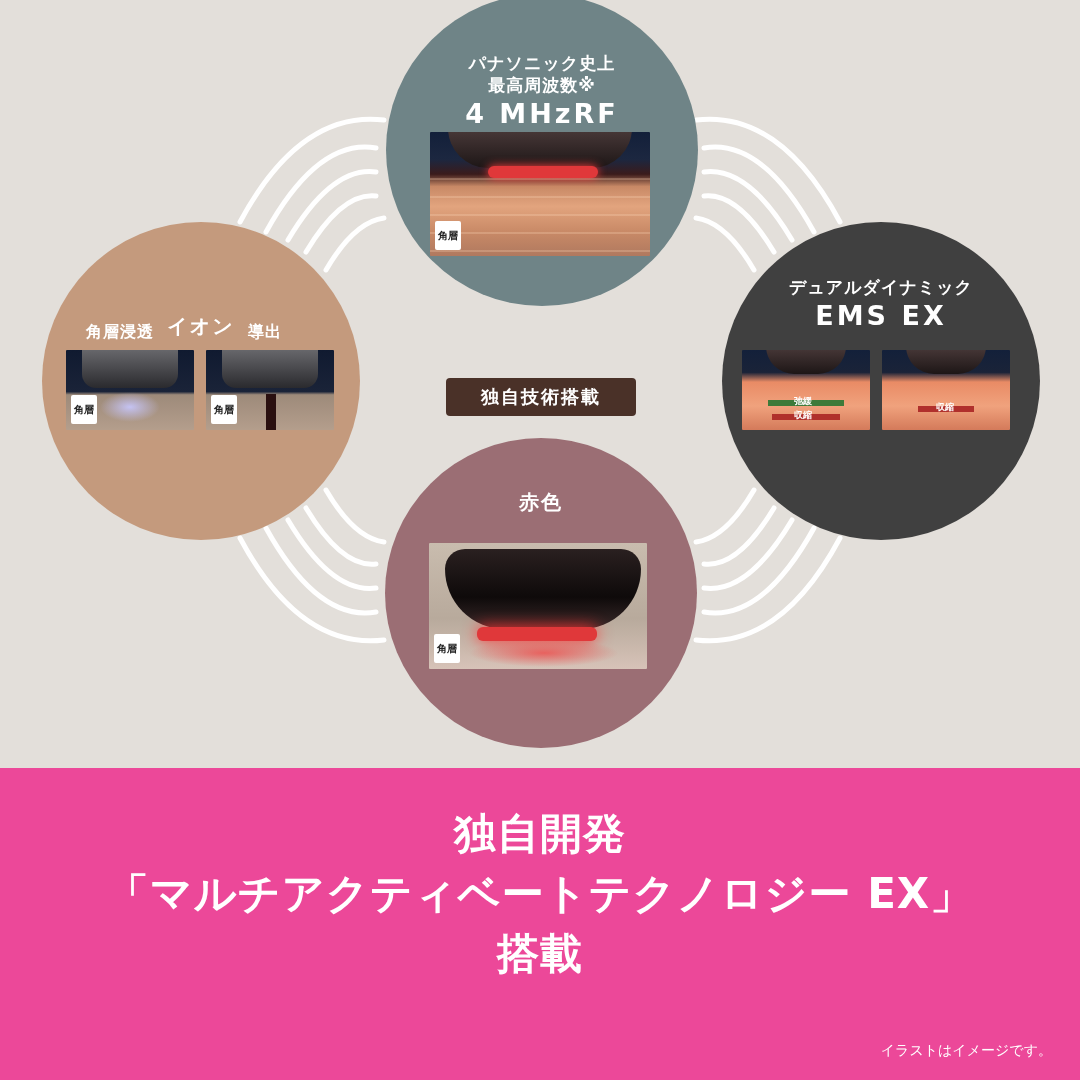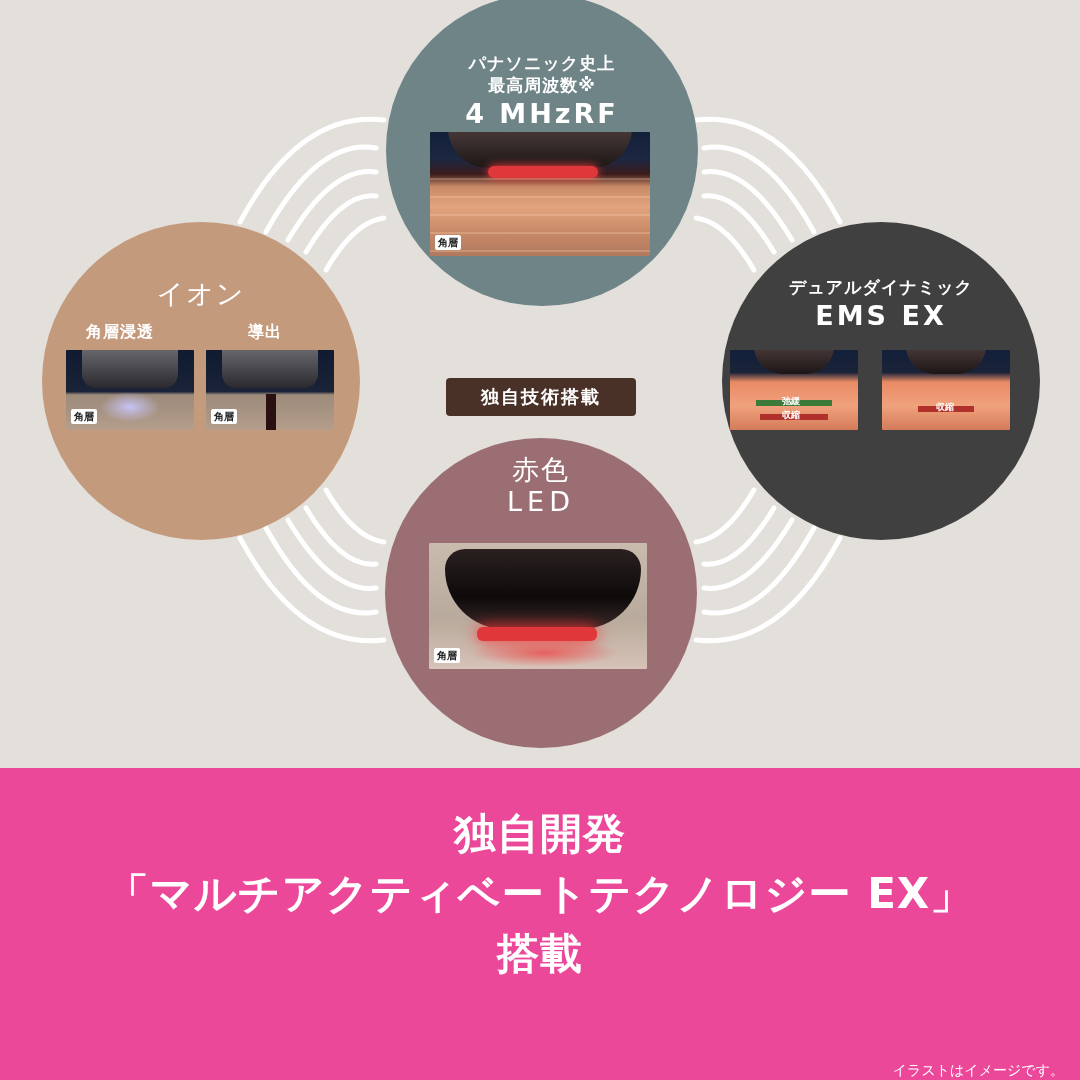--- a/index.html
+++ b/index.html
@@ -5,63 +5,63 @@
   html,body{margin:0;padding:0;}
   body{width:1080px;height:1080px;position:relative;overflow:hidden;background:#e3dfda;font-family:"DejaVu Sans","Liberation Sans",sans-serif;}
   .top-area{position:absolute;left:0;top:0;width:1080px;height:768px;background:#e3dfda;}
   .arcs{position:absolute;left:0;top:0;width:1080px;height:768px;}
   .circle{position:absolute;border-radius:50%;color:#fff;text-align:center;box-sizing:border-box;}
   .c-rf{left:386px;top:-6px;width:312px;height:312px;background:#6f8487;}
   .c-ion{left:42px;top:222px;width:318px;height:318px;background:#c49a7d;}
   .c-ems{left:722px;top:222px;width:318px;height:318px;background:#404040;}
   .c-led{left:385px;top:438px;width:312px;height:310px;background:#9b6e74;}
   .c-title-sm{font-size:17px;font-weight:bold;letter-spacing:1px;line-height:22px;}
-  .c-title-lg{font-size:27px;font-weight:normal;letter-spacing:2px;line-height:32px;}
+  .c-title-lg{font-size:20px;font-weight:bold;letter-spacing:2px;line-height:32px;margin-top:32px;}
   .c-title-xl{font-size:27px;font-weight:bold;letter-spacing:3px;line-height:36px;}
   .panel{position:absolute;overflow:hidden;border-radius:1px;}
-  .tag{position:absolute;left:5px;bottom:6px;background:#fff;color:#222;font-size:10px;font-weight:bold;padding:1px 3px;border-radius:2px;line-height:13px;}
+  .tag{position:absolute;left:5px;bottom:6px;background:#fff;color:#222;font-size:10px;font-weight:bold;padding:8px 3px;border-radius:2px;line-height:13px;}
   
   .p-rf{left:44px;top:138px;width:220px;height:124px;background:linear-gradient(180deg,#13203a 0%,#1c2740 22%,#3a1b1b 34%,#c88966 44%,#e2a47e 60%,#c98a67 80%,#b0795f 100%);}
   .p-rf .device{position:absolute;left:18px;top:-4px;width:184px;height:40px;background:linear-gradient(180deg,#4a3a3a,#1d1616);border-radius:0 0 40px 40px;}
   .p-rf .leds{position:absolute;left:58px;top:34px;width:110px;height:12px;background:#e0383a;border-radius:6px;box-shadow:0 0 10px #ff4040;}
   .p-rf .waves{position:absolute;left:0;top:46px;width:220px;height:78px;background:repeating-linear-gradient(180deg,rgba(255,220,190,.25) 0 2px,transparent 2px 18px);}
   
   .p-ion{top:128px;width:128px;height:80px;background:linear-gradient(180deg,#101a30 0%,#1a2338 52%,#9d8a7a 56%,#b49e8c 100%);}
   .p-ion .device{position:absolute;left:16px;top:-2px;width:96px;height:40px;background:linear-gradient(180deg,#6a6a6e,#2a2a2e);border-radius:0 0 14px 14px;}
   .p-ion1{left:24px;}
   .p-ion2{left:164px;}
   .p-ion1 .glow{position:absolute;left:34px;top:42px;width:60px;height:30px;background:radial-gradient(ellipse at center,rgba(200,200,255,.9),rgba(160,140,220,0) 70%);}
   .p-ion2 .stream{position:absolute;left:60px;top:44px;width:10px;height:36px;background:#2a1010;}
   .ion-labels{position:absolute;left:0;top:100px;width:318px;}
   .ion-labels span{position:absolute;top:0;font-size:16px;font-weight:bold;letter-spacing:1px;}
   
   .p-ems{top:128px;width:128px;height:80px;background:linear-gradient(180deg,#13203a 0%,#1a2338 28%,#e98b65 40%,#f0a27d 70%,#d47a5a 100%);}
   .p-ems .device{position:absolute;left:24px;top:-4px;width:80px;height:28px;background:linear-gradient(180deg,#4a3a3a,#1d1616);border-radius:0 0 30px 30px;}
-  .p-ems1{left:8px;}
+  .p-ems1{left:20px;}
   .p-ems2{left:160px;}
   .ems-tag{position:absolute;font-size:9px;color:#fff;font-weight:bold;line-height:11px;}
   .arrow-g{position:absolute;height:6px;background:#3d7a3a;}
   .arrow-r{position:absolute;height:6px;background:#b0302c;}
   
   .p-led{left:44px;top:105px;width:218px;height:126px;background:linear-gradient(180deg,#c9bcae 0%,#b8aa9c 60%,#d7c3b8 100%);}
   .p-led .device{position:absolute;left:16px;top:6px;width:196px;height:80px;background:linear-gradient(180deg,#2a2020,#0e0a0a 60%,#3a2a2a);border-radius:20px 20px 60px 60px;}
   .p-led .leds{position:absolute;left:48px;top:84px;width:120px;height:14px;background:#e0383a;border-radius:6px;box-shadow:0 0 16px #ff3030;}
   .p-led .glow{position:absolute;left:40px;top:96px;width:150px;height:28px;background:radial-gradient(ellipse at center,rgba(240,70,70,.75),rgba(240,70,70,0) 70%);}
   
   .center-title{position:absolute;left:368px;top:326px;width:348px;text-align:center;color:#6a6a6a;font-weight:bold;font-size:36px;letter-spacing:0px;line-height:48px;}
   .center-title .small{font-size:30px;}
   .badge{position:absolute;left:446px;top:378px;width:190px;height:38px;background:#4a3128;color:#fff;border-radius:4px;text-align:center;font-size:18px;font-weight:bold;line-height:38px;letter-spacing:2px;}
   
   .bottom{position:absolute;left:0;top:768px;width:1080px;height:312px;background:#ec4899;color:#fff;}
   .headline{position:absolute;left:0;width:1080px;text-align:center;font-weight:bold;font-size:42px;line-height:60px;letter-spacing:1px;}
   .h1{top:36px;}
   .h2{top:96px;}
   .h3{top:156px;}
   .foot-left{position:absolute;left:10px;top:274px;font-size:14px;color:#fff;}
-  .foot-right{position:absolute;right:16px;top:274px;font-size:14px;color:#fff;margin-top:20px;}
+  .foot-right{position:absolute;right:28px;top:274px;font-size:14px;color:#fff;}
 </style>
 </head>
 <body>
 
 <div class="top-area">
 
   <svg class="arcs" viewBox="0 0 1080 768">
     <g fill="none" stroke="#ffffff" stroke-width="5" stroke-linecap="round">
 
       <path d="M240 222 Q300 110 384 120"></path>

